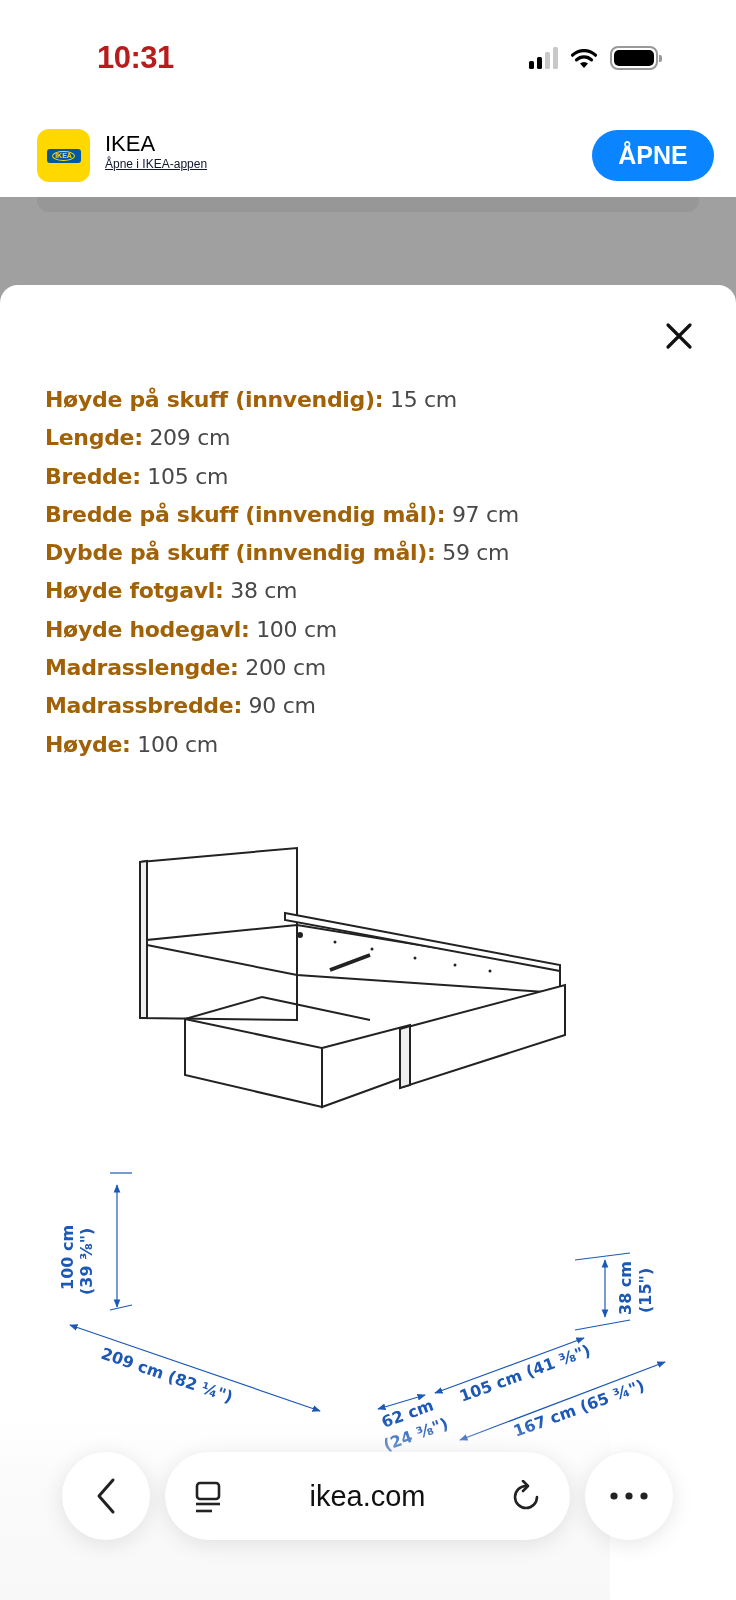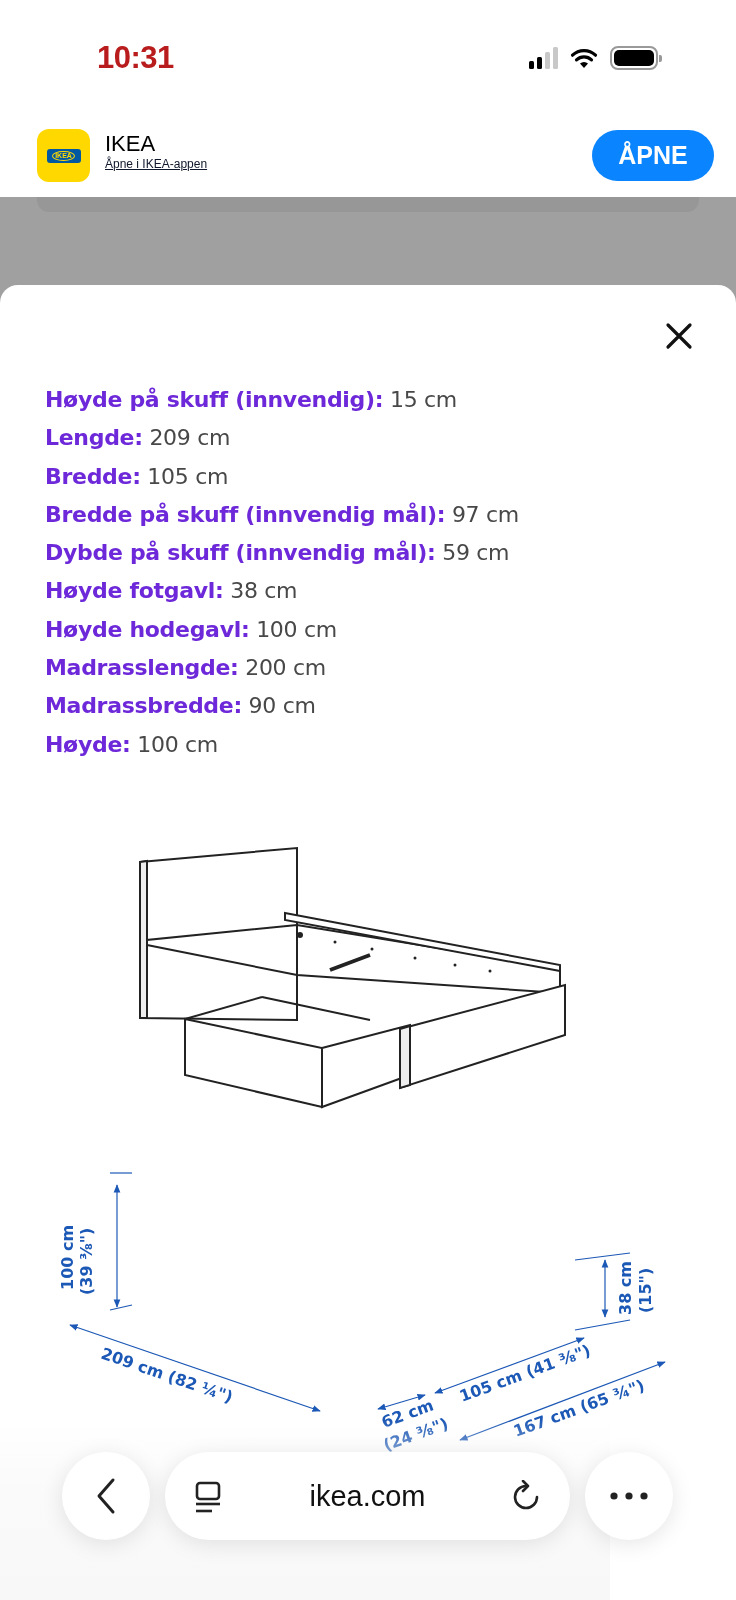--- a/index.html
+++ b/index.html
@@ -22,21 +22,21 @@
   .app-sub { position: absolute; left: 97px; top: 42px; font-size: 12px; color: #0f172a; text-decoration: underline; }
   .open-btn { position: absolute; right: 30px; top: 15px; width: 122px; height: 51px; border-radius: 26px; background: #0a84ff; color: #ffffff; font-size: 25px; font-weight: 700; display: flex; align-items: center; justify-content: center; border: none; }
 
   .dim-area { position: absolute; top: 197px; left: 0; width: 736px; height: 110px; background: #a0a0a0; }
   .dim-area .ghost { position: absolute; left: 37px; right: 37px; top: 0; height: 15px; background: #979797; border-radius: 0 0 12px 12px; }
 
   .sheet { position: absolute; top: 285px; left: 0; width: 736px; height: 1315px; background: #fff; border-radius: 18px 18px 0 0; }
   .close-btn { position: absolute; right: 40px; top: 34px; width: 34px; height: 34px; background: none; border: none; cursor: pointer; }
   .specs { position: absolute; left: 45px; top: 96px; }
   .spec { font-family: "DejaVu Sans", sans-serif; font-size: 22px; line-height: 38.3px; color: #484848; white-space: nowrap; letter-spacing: -0.3px; }
-  .spec b { color: #6d28d9; font-weight: 700; }
+  .spec b { color: #a16207; font-weight: 700; }
 
   .diagram { position: absolute; left: 0; top: 540px; width: 736px; }
   .dim-text { font-family: "DejaVu Sans", sans-serif; font-weight: 700; fill: #1c58b5; font-size: 16px; }
 
   .bottom-bar { position: absolute; left: 0; top: 1420px; width: 610px; height: 180px; background: linear-gradient(#fff0, #fafafa 40%, #f8f8f8); padding-left: 21px; }
   .nav-btn { position: absolute; top: 32px; width: 88px; height: 88px; border-radius: 50%; background: #fff; box-shadow: 0 4px 22px rgba(0,0,0,0.10); display: flex; align-items: center; justify-content: center; border: none; }
   .url-pill { position: absolute; left: 165px; top: 32px; width: 405px; height: 88px; border-radius: 44px; background: #fff; box-shadow: 0 4px 22px rgba(0,0,0,0.10); }
   .url-text { position: absolute; left: 0; right: 0; top: 28px; text-align: center; font-size: 29px; color: #111; }
   .reader-icon { position: absolute; left: 28px; top: 28px; }
   .reload-icon { position: absolute; right: 28px; top: 28px; }

